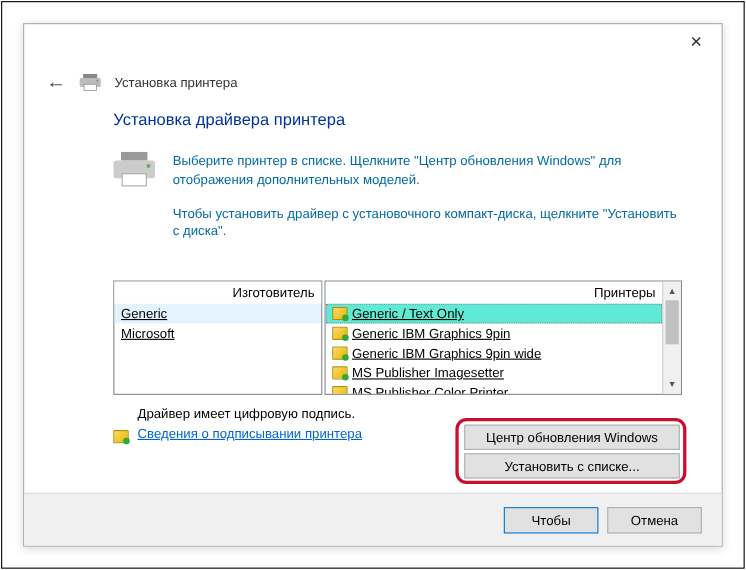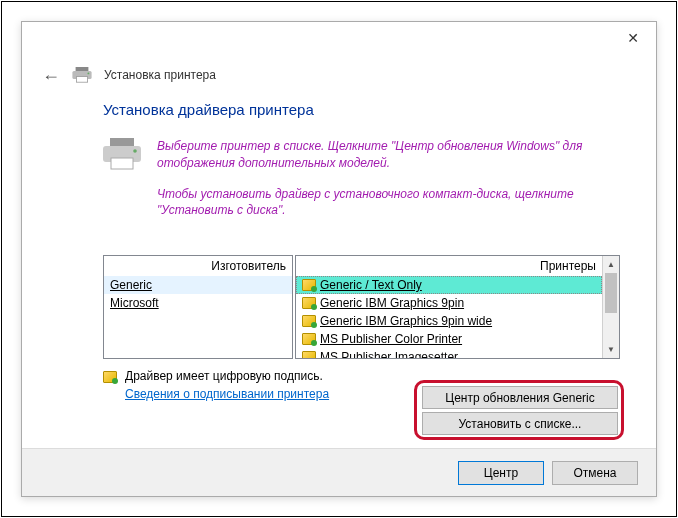--- a/index.html
+++ b/index.html
@@ -9,38 +9,38 @@
     .titlebar { height: 34px; position: relative; }
     .close-btn { position: absolute; right: 2px; top: 2px; width: 42px; height: 28px; display: flex; align-items: center; justify-content: center; color: #333; font-size: 14px; }
     .header { padding: 8px 22px 6px 20px; display: flex; align-items: center; gap: 12px; }
     .back-arrow { font-size: 18px; color: #555; }
     .printer-icon-sm { width: 20px; height: 16px; }
     .header-title { font-size: 12px; color: #333; text-align: center; }
     .content { padding: 10px 36px 0 36px; margin-left: 45px; }
     .heading { color: #003399; font-size: 15px; margin-bottom: 20px; font-weight: normal; }
     .instruction-block { display: flex; gap: 16px; margin-bottom: 22px; }
     .printer-icon-lg { flex-shrink: 0; width: 38px; height: 32px; }
-    .instruction-text { font-size: 12px; color: #a21caf; line-height: 1.4; font-style: italic; }
+    .instruction-text { font-size: 12px; color: #0369a1; line-height: 1.4; }
     .instruction-text p { margin-bottom: 14px; }
     .lists { display: flex; gap: 2px; margin-bottom: 10px; }
     .list-box { border: 1px solid #828790; background: #fff; height: 104px; position: relative; text-align: right; }
     .manufacturers { width: 190px; }
     .printers { flex: 1; display: flex; }
     .list-header { font-size: 12px; padding: 3px 6px; background: #fff; }
     .list-items { overflow: hidden; text-decoration: underline; }
     .list-item { font-size: 12px; padding: 2px 6px; display: flex; align-items: center; gap: 4px; white-space: nowrap; }
     .list-item.selected { background: #e5f3ff; }
     .list-item.highlighted { background: #5eead4; border: 1px dotted #888; padding: 1px 5px; }
     .cert-icon { display: inline-block; width: 14px; height: 12px; background: linear-gradient(135deg, #ffd966, #e6b800); border: 1px solid #b38f00; border-radius: 1px; position: relative; flex-shrink: 0; }
     .cert-icon::after { content: ""; position: absolute; right: -2px; bottom: -2px; width: 6px; height: 6px; background: #38a638; border-radius: 50%; }
     .scrollbar { width: 17px; background: #f0f0f0; border-left: 1px solid #d0d0d0; position: relative; }
     .scroll-btn { height: 17px; display: flex; align-items: center; justify-content: center; font-size: 8px; color: #555; }
     .scroll-track { position: absolute; top: 17px; bottom: 17px; left: 0; right: 0; }
     .scroll-thumb { position: absolute; top: 0; left: 2px; right: 2px; height: 40px; background: #c1c1c1; }
-    .driver-sig { display: flex; align-items: flex-start; gap: 8px; margin-top: 0; position: relative; }
+    .driver-sig { display: flex; align-items: flex-end; gap: 8px; margin-top: 0; position: relative; }
     .driver-sig-text { font-size: 12px; }
     .driver-link { color: #0066cc; text-decoration: underline; font-size: 12px; cursor: pointer; display: inline-block; margin-top: 4px; }
     .highlight-box { position: absolute; right: 32px; top: 358px; width: 210px; height: 60px; border: 3px solid #c8102e; border-radius: 10px; }
     .extra-buttons { position: absolute; right: 38px; top: 364px; display: flex; flex-direction: column; gap: 3px; }
     .extra-buttons button { width: 196px; height: 23px; font-size: 12px; background: #e1e1e1; border: 1px solid #adadad; }
     .footer { position: absolute; bottom: 0; left: 0; right: 0; height: 48px; background: #f0f0f0; border-top: 1px solid #dcdcdc; display: flex; justify-content: flex-end; align-items: center; padding-right: 18px; gap: 8px; }
     .footer button { width: 86px; height: 24px; font-size: 12px; background: #e1e1e1; border: 1px solid #adadad; }
     .footer button.primary { border: 1px solid #0078d7; }
     .inner-scroll { flex: 1; overflow: hidden; }
   </style>
@@ -99,25 +99,25 @@
               <div class="list-item">
                   <span class="cert-icon"></span>
                   <span>Generic IBM Graphics 9pin</span>
                 </div>
               <div class="list-item">
                   <span class="cert-icon"></span>
                   <span>Generic IBM Graphics 9pin wide</span>
                 </div>
               <div class="list-item">
                   <span class="cert-icon"></span>
-                  <span>MS Publisher Color Printer</span>
+                  <span>MS Publisher Imagesetter</span>
                 </div>
               <div class="list-item">
                   <span class="cert-icon"></span>
-                  <span>MS Publisher Imagesetter</span>
+                  <span>MS Publisher Color Printer</span>
                 </div>
             </div>
           </div>
           <div class="scrollbar">
             <div class="scroll-btn">▲</div>
             <div class="scroll-track">
                 <div class="scroll-thumb"></div>
               </div>
             <div class="scroll-btn" style="position:absolute;bottom:0;left:0;right:0;">▼</div>
           </div>
@@ -125,22 +125,22 @@
       </div>
       <div class="driver-sig">
         <span class="cert-icon" style="margin-top:2px;"></span>
         <div>
           <div class="driver-sig-text">Драйвер имеет цифровую подпись.</div>
           <a class="driver-link">Сведения о подписывании принтера</a>
         </div>
       </div>
     </div>
     <div class="extra-buttons">
-      <button>Центр обновления Generic</button>
+      <button>Центр обновления Windows</button>
       <button>Установить с списке...</button>
     </div>
     <div class="highlight-box"></div>
     <div class="footer">
-      <button class="primary">Центр</button>
+      <button class="primary">Чтобы</button>
       <button>Отмена</button>
     </div>
   </div>
 </div>
 
 </body></html>

